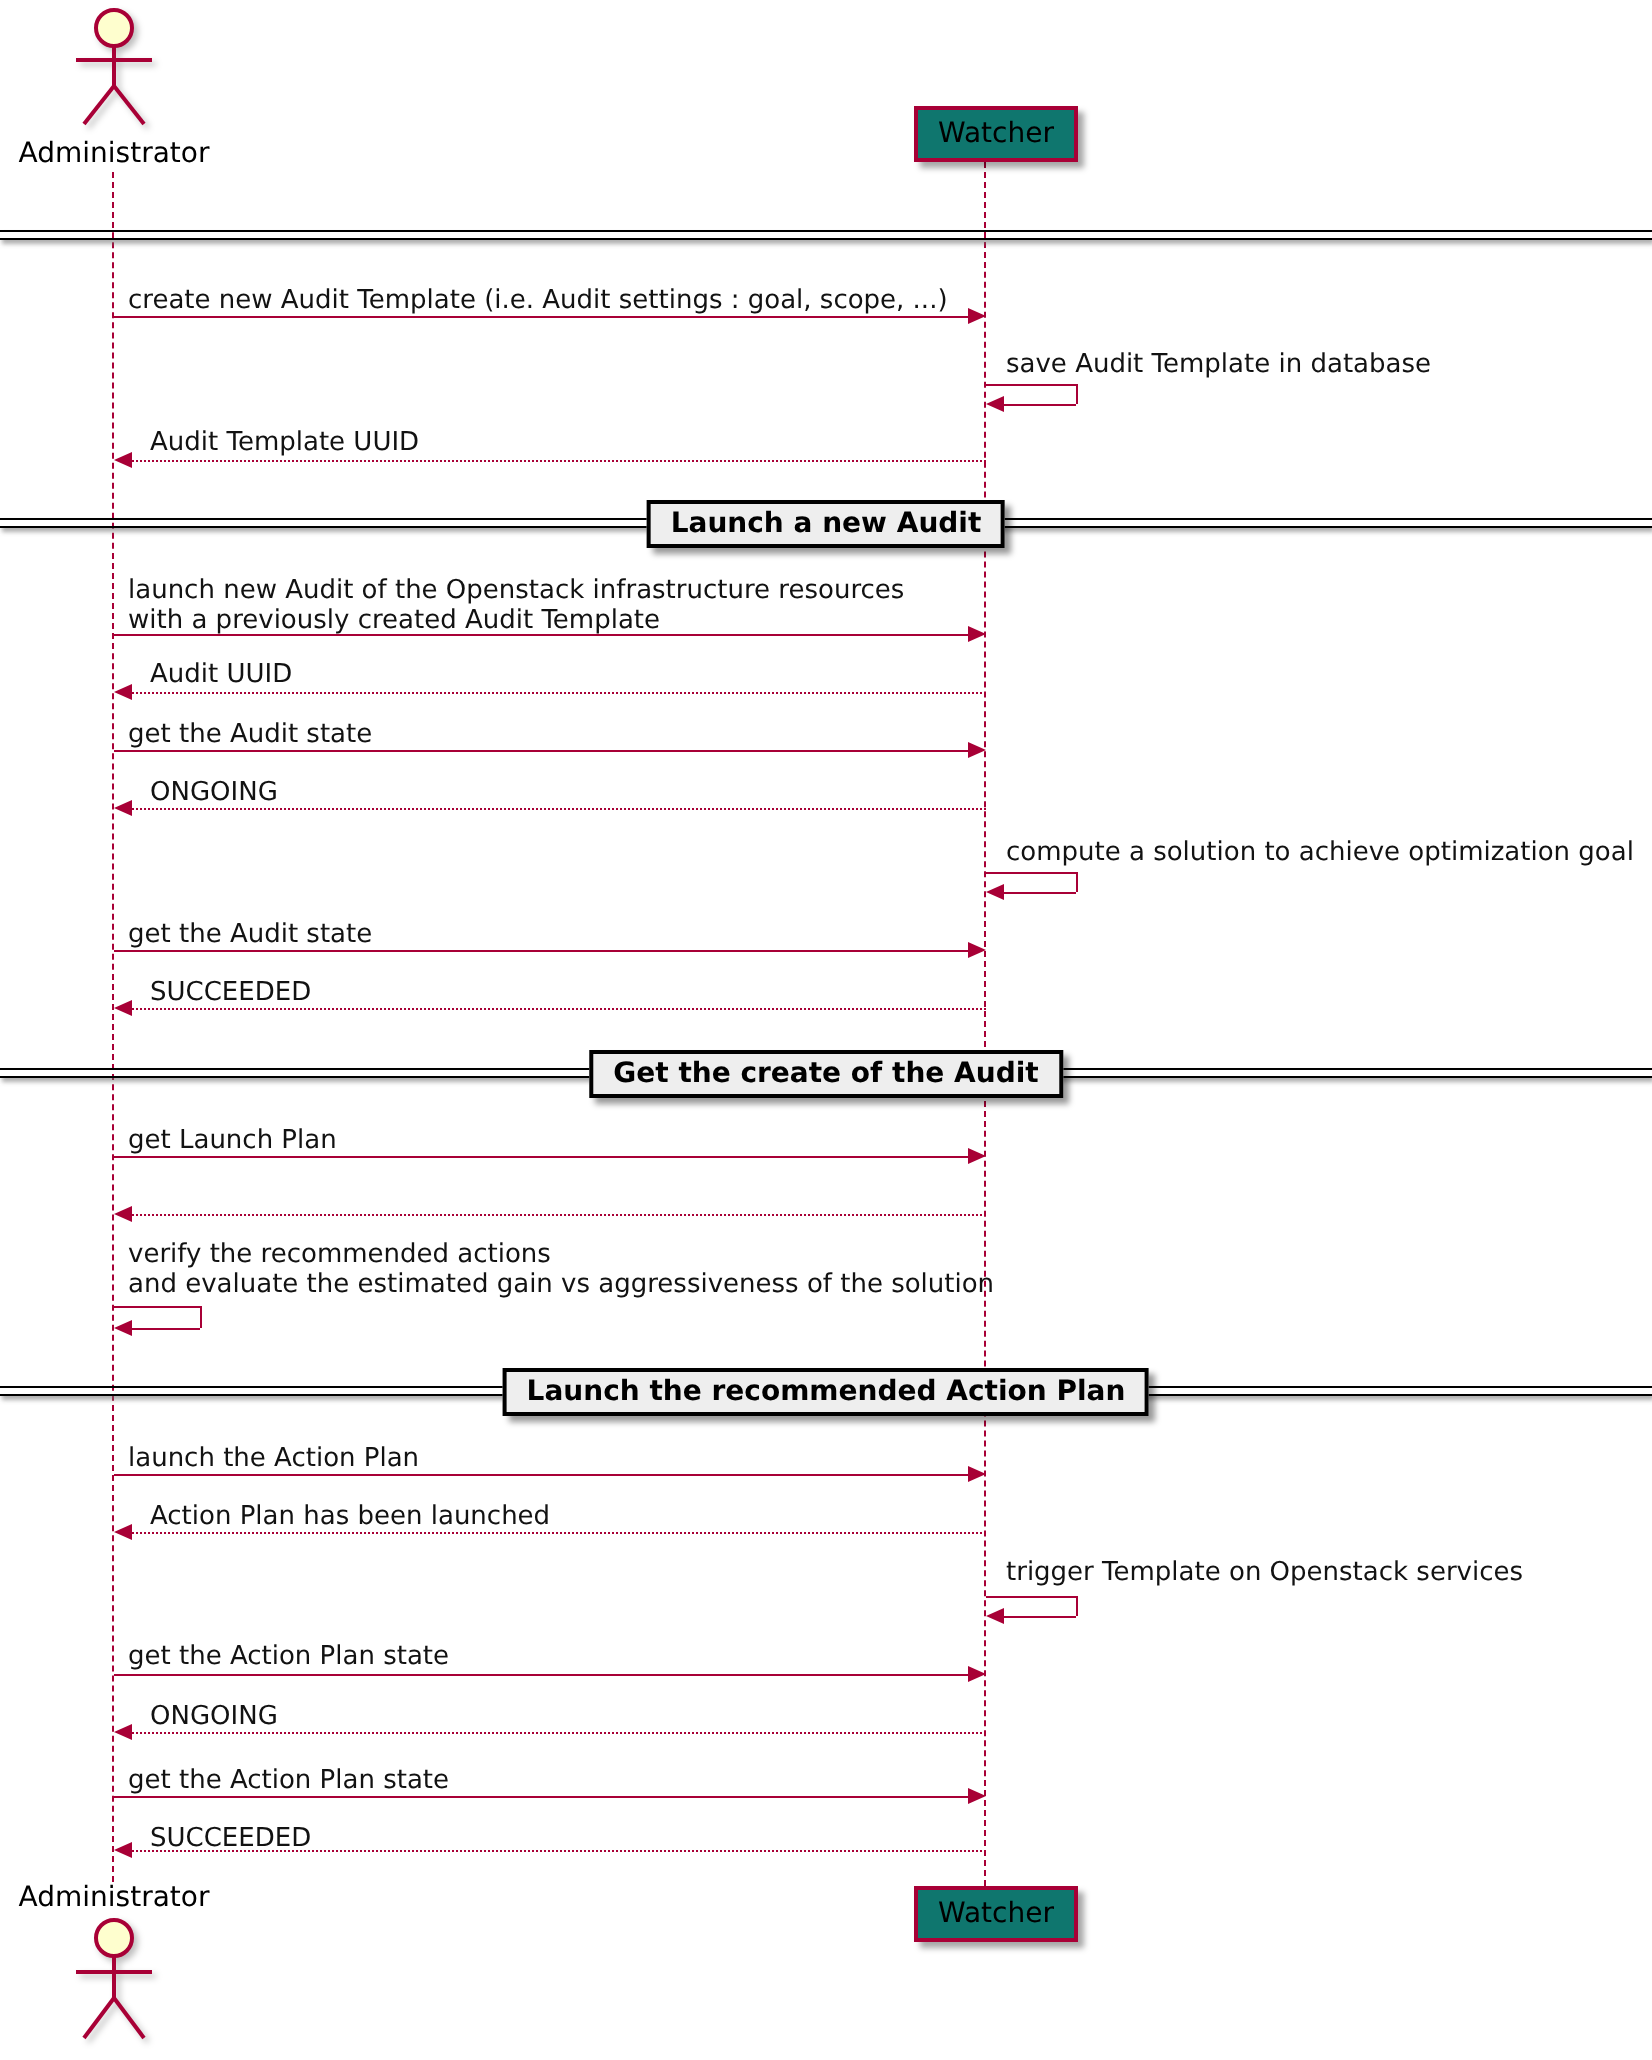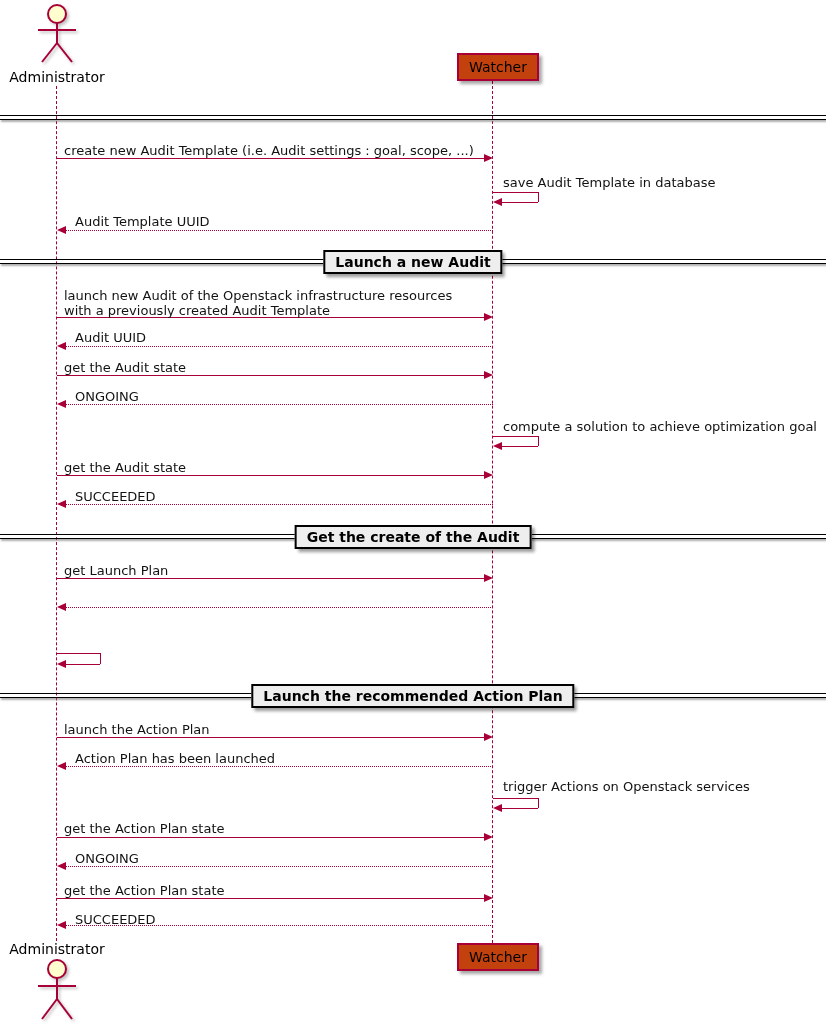--- a/index.html
+++ b/index.html
@@ -4,21 +4,21 @@
 <style>
   html,body{margin:0;padding:0;background:#ffffff;}
   .canvas{
     position:relative;width:826px;height:1030px;background:#ffffff;overflow:hidden;
     font-family:"DejaVu Sans","Liberation Sans",sans-serif;color:#000;
   }
   .lifeline{position:absolute;width:0;border-left:1px dashed #A80036;}
   .actor-svg{position:absolute;filter:drop-shadow(2px 2px 1.5px rgba(0,0,0,0.25));}
   .actor-label{position:absolute;left:0;width:114px;text-align:center;font-size:14px;color:#000;}
   .pbox{
-    position:absolute;background:#c2410c;border:2px solid #A80036;
+    position:absolute;background:#0f766e;border:2px solid #A80036;
     font-size:14px;padding:4px 10px;box-shadow:3px 3px 3px rgba(0,0,0,0.35);
     color:#000;white-space:nowrap;
   }
   .divider-line{
     position:absolute;left:0;right:0;height:3px;
     border-top:1px solid #000;border-bottom:1px solid #000;
     box-shadow:1px 2px 2px rgba(110,110,110,0.55);
   }
   .divider-box{
     position:absolute;left:50%;transform:translate(-50%,-50%);
@@ -110,37 +110,39 @@
   <div class="divider-line" style="top:534px;"></div>
   <div class="divider-box" style="top:537px;">Get the create of the Audit</div>
 
   <div class="msg-label" style="left:64px;top:563px;">get Launch Plan</div>
   <div class="hline" style="left:57px;top:578px;width:427px;"></div>
   <div class="ah-r" style="left:484px;top:574px;"></div>
 
   <div class="hline dotted" style="left:66px;top:607px;width:427px;"></div>
   <div class="ah-l" style="left:57px;top:603px;"></div>
 
+  <div class="msg-label" style="left:64px;top:620px;">verify the recommended actions
+and evaluate the estimated gain vs aggressiveness of the solution</div>
   <div class="hline" style="left:57px;top:653px;width:43px;"></div>
   <div class="vline" style="left:100px;top:653px;height:11px;"></div>
   <div class="hline" style="left:66px;top:664px;width:34px;"></div>
   <div class="ah-l" style="left:57px;top:660px;"></div>
 
   <div class="divider-line" style="top:693px;"></div>
   <div class="divider-box" style="top:696px;">Launch the recommended Action Plan</div>
 
   <div class="msg-label" style="left:64px;top:722px;">launch the Action Plan</div>
   <div class="hline" style="left:57px;top:737px;width:427px;"></div>
   <div class="ah-r" style="left:484px;top:733px;"></div>
 
   <div class="msg-label" style="left:75px;top:751px;">Action Plan has been launched</div>
   <div class="hline dotted" style="left:66px;top:766px;width:427px;"></div>
   <div class="ah-l" style="left:57px;top:762px;"></div>
 
-  <div class="msg-label" style="left:503px;top:779px;">trigger Actions on Openstack services</div>
+  <div class="msg-label" style="left:503px;top:779px;">trigger Template on Openstack services</div>
   <div class="hline" style="left:493px;top:798px;width:45px;"></div>
   <div class="vline" style="left:538px;top:798px;height:10px;"></div>
   <div class="hline" style="left:502px;top:808px;width:36px;"></div>
   <div class="ah-l" style="left:493px;top:804px;"></div>
 
   <div class="msg-label" style="left:64px;top:821px;">get the Action Plan state</div>
   <div class="hline" style="left:57px;top:837px;width:427px;"></div>
   <div class="ah-r" style="left:484px;top:833px;"></div>
 
   <div class="msg-label" style="left:75px;top:851px;">ONGOING</div>

